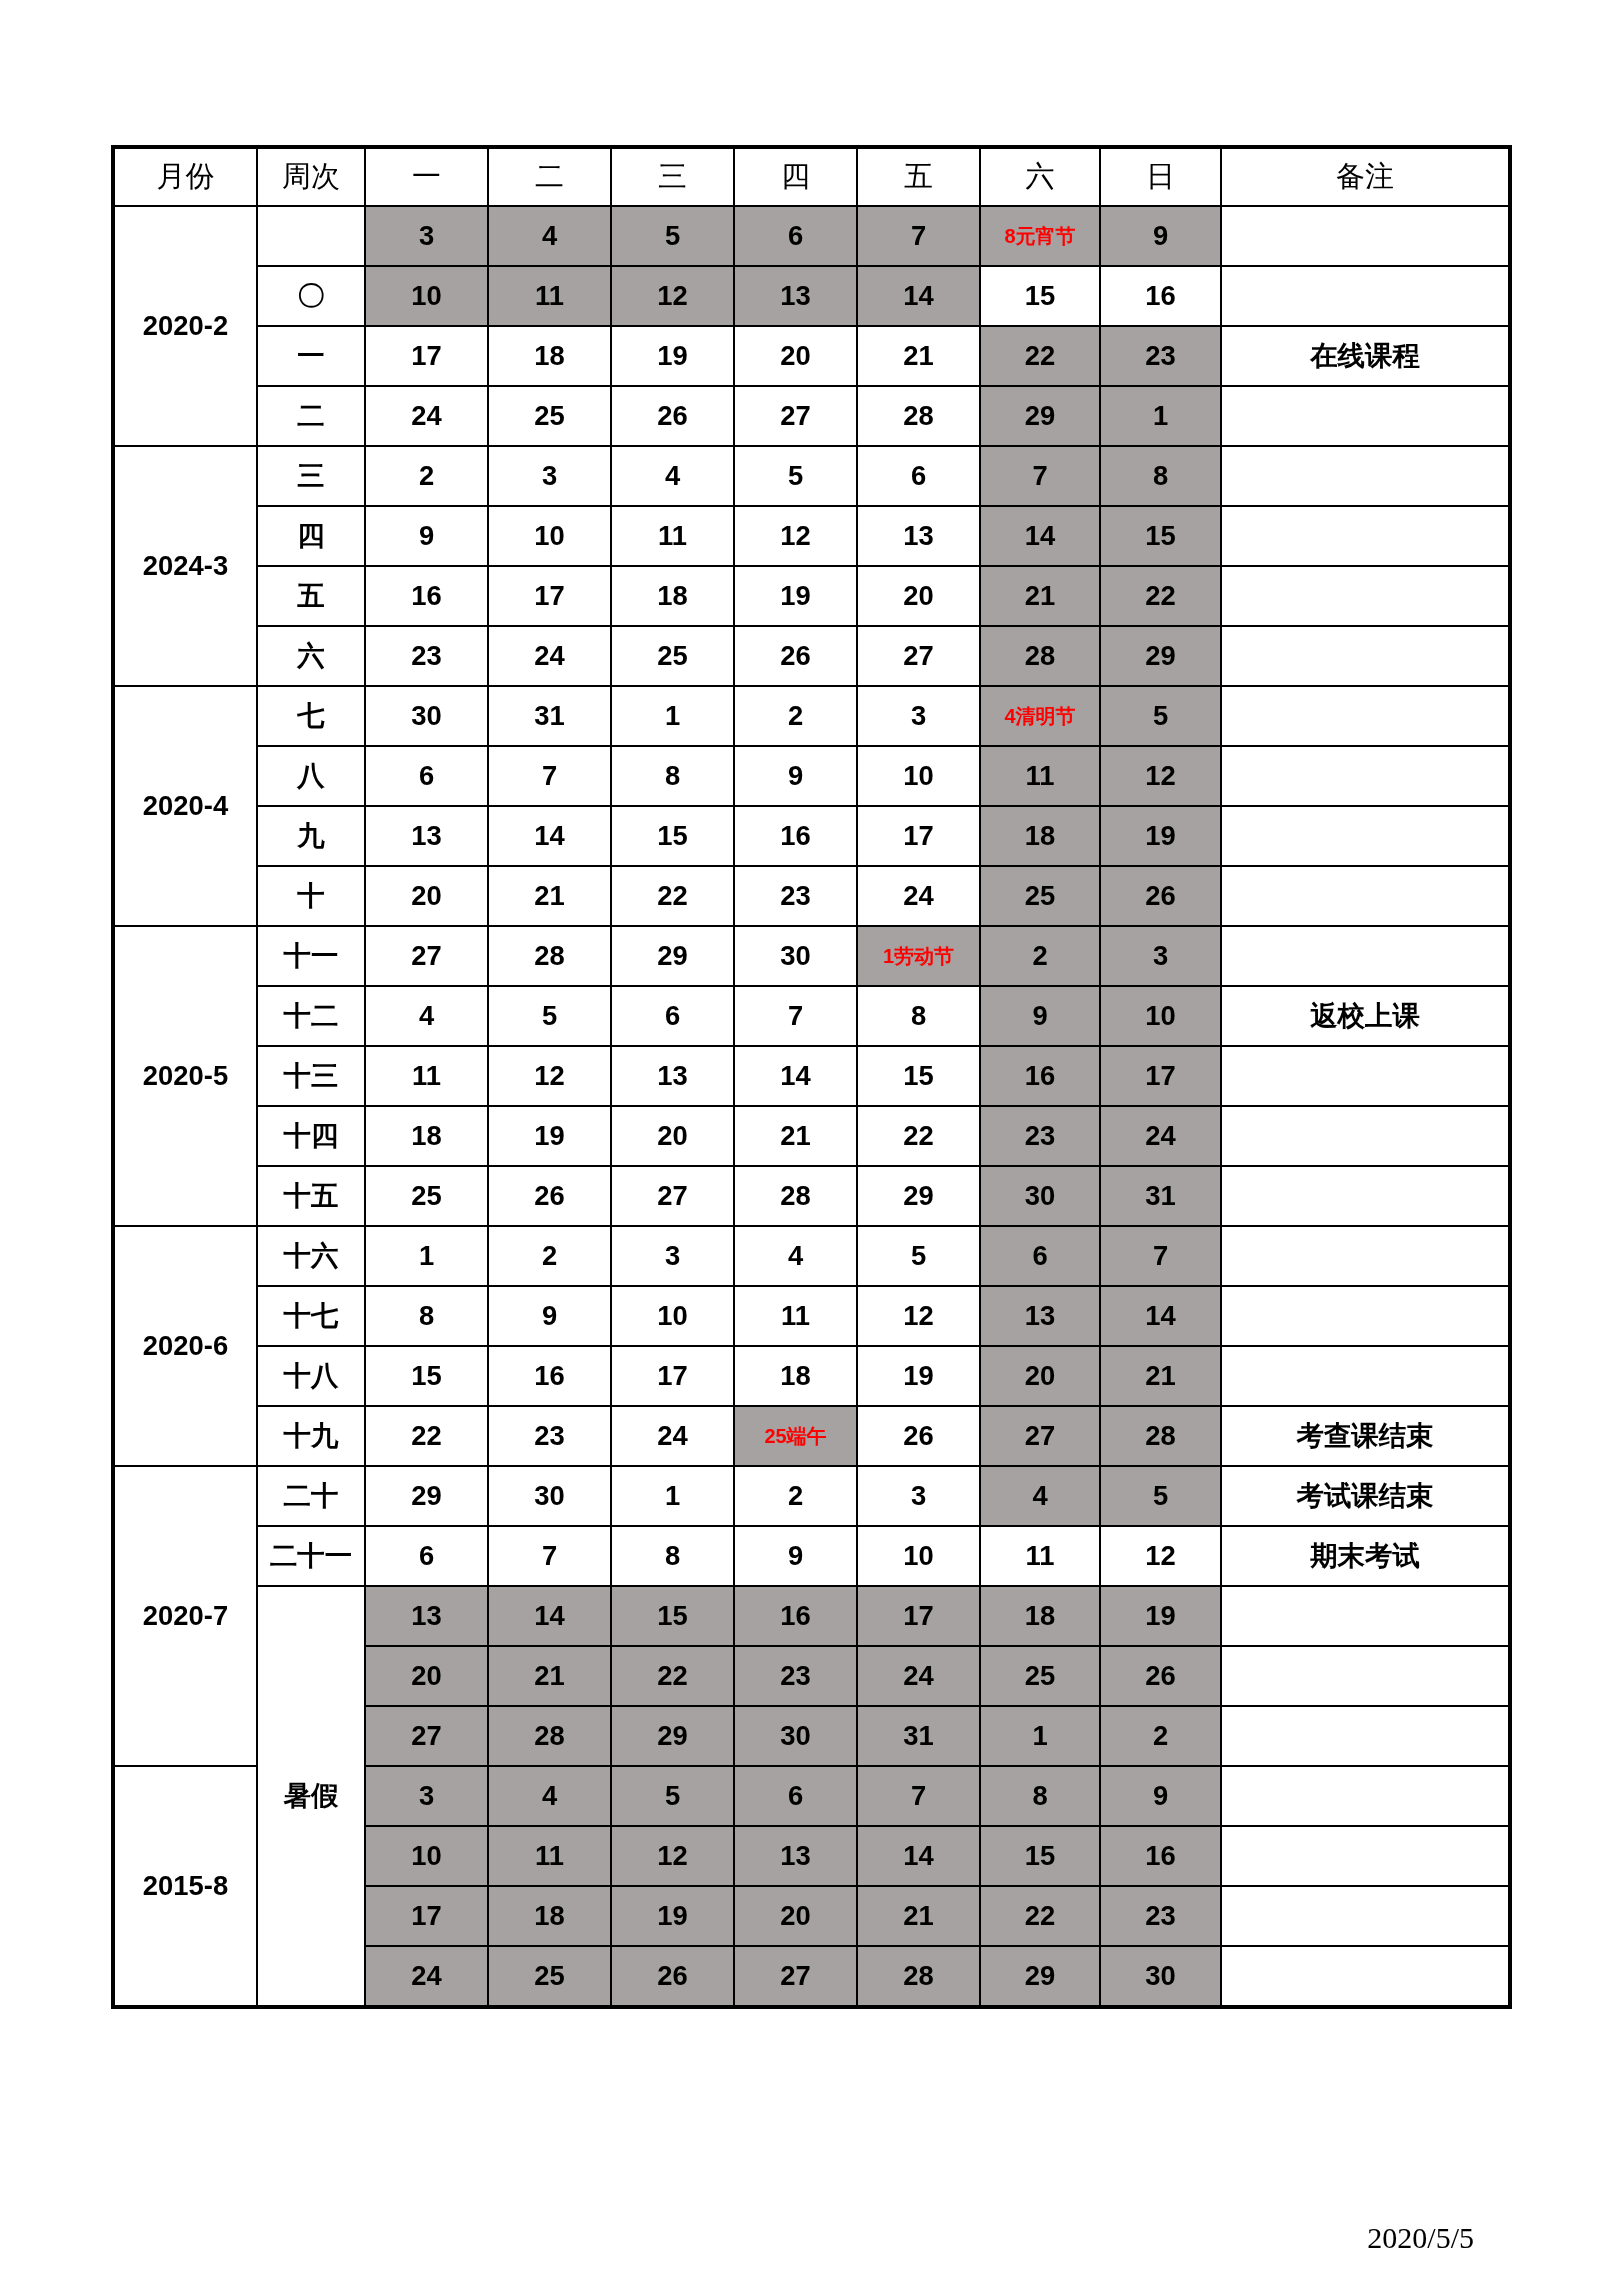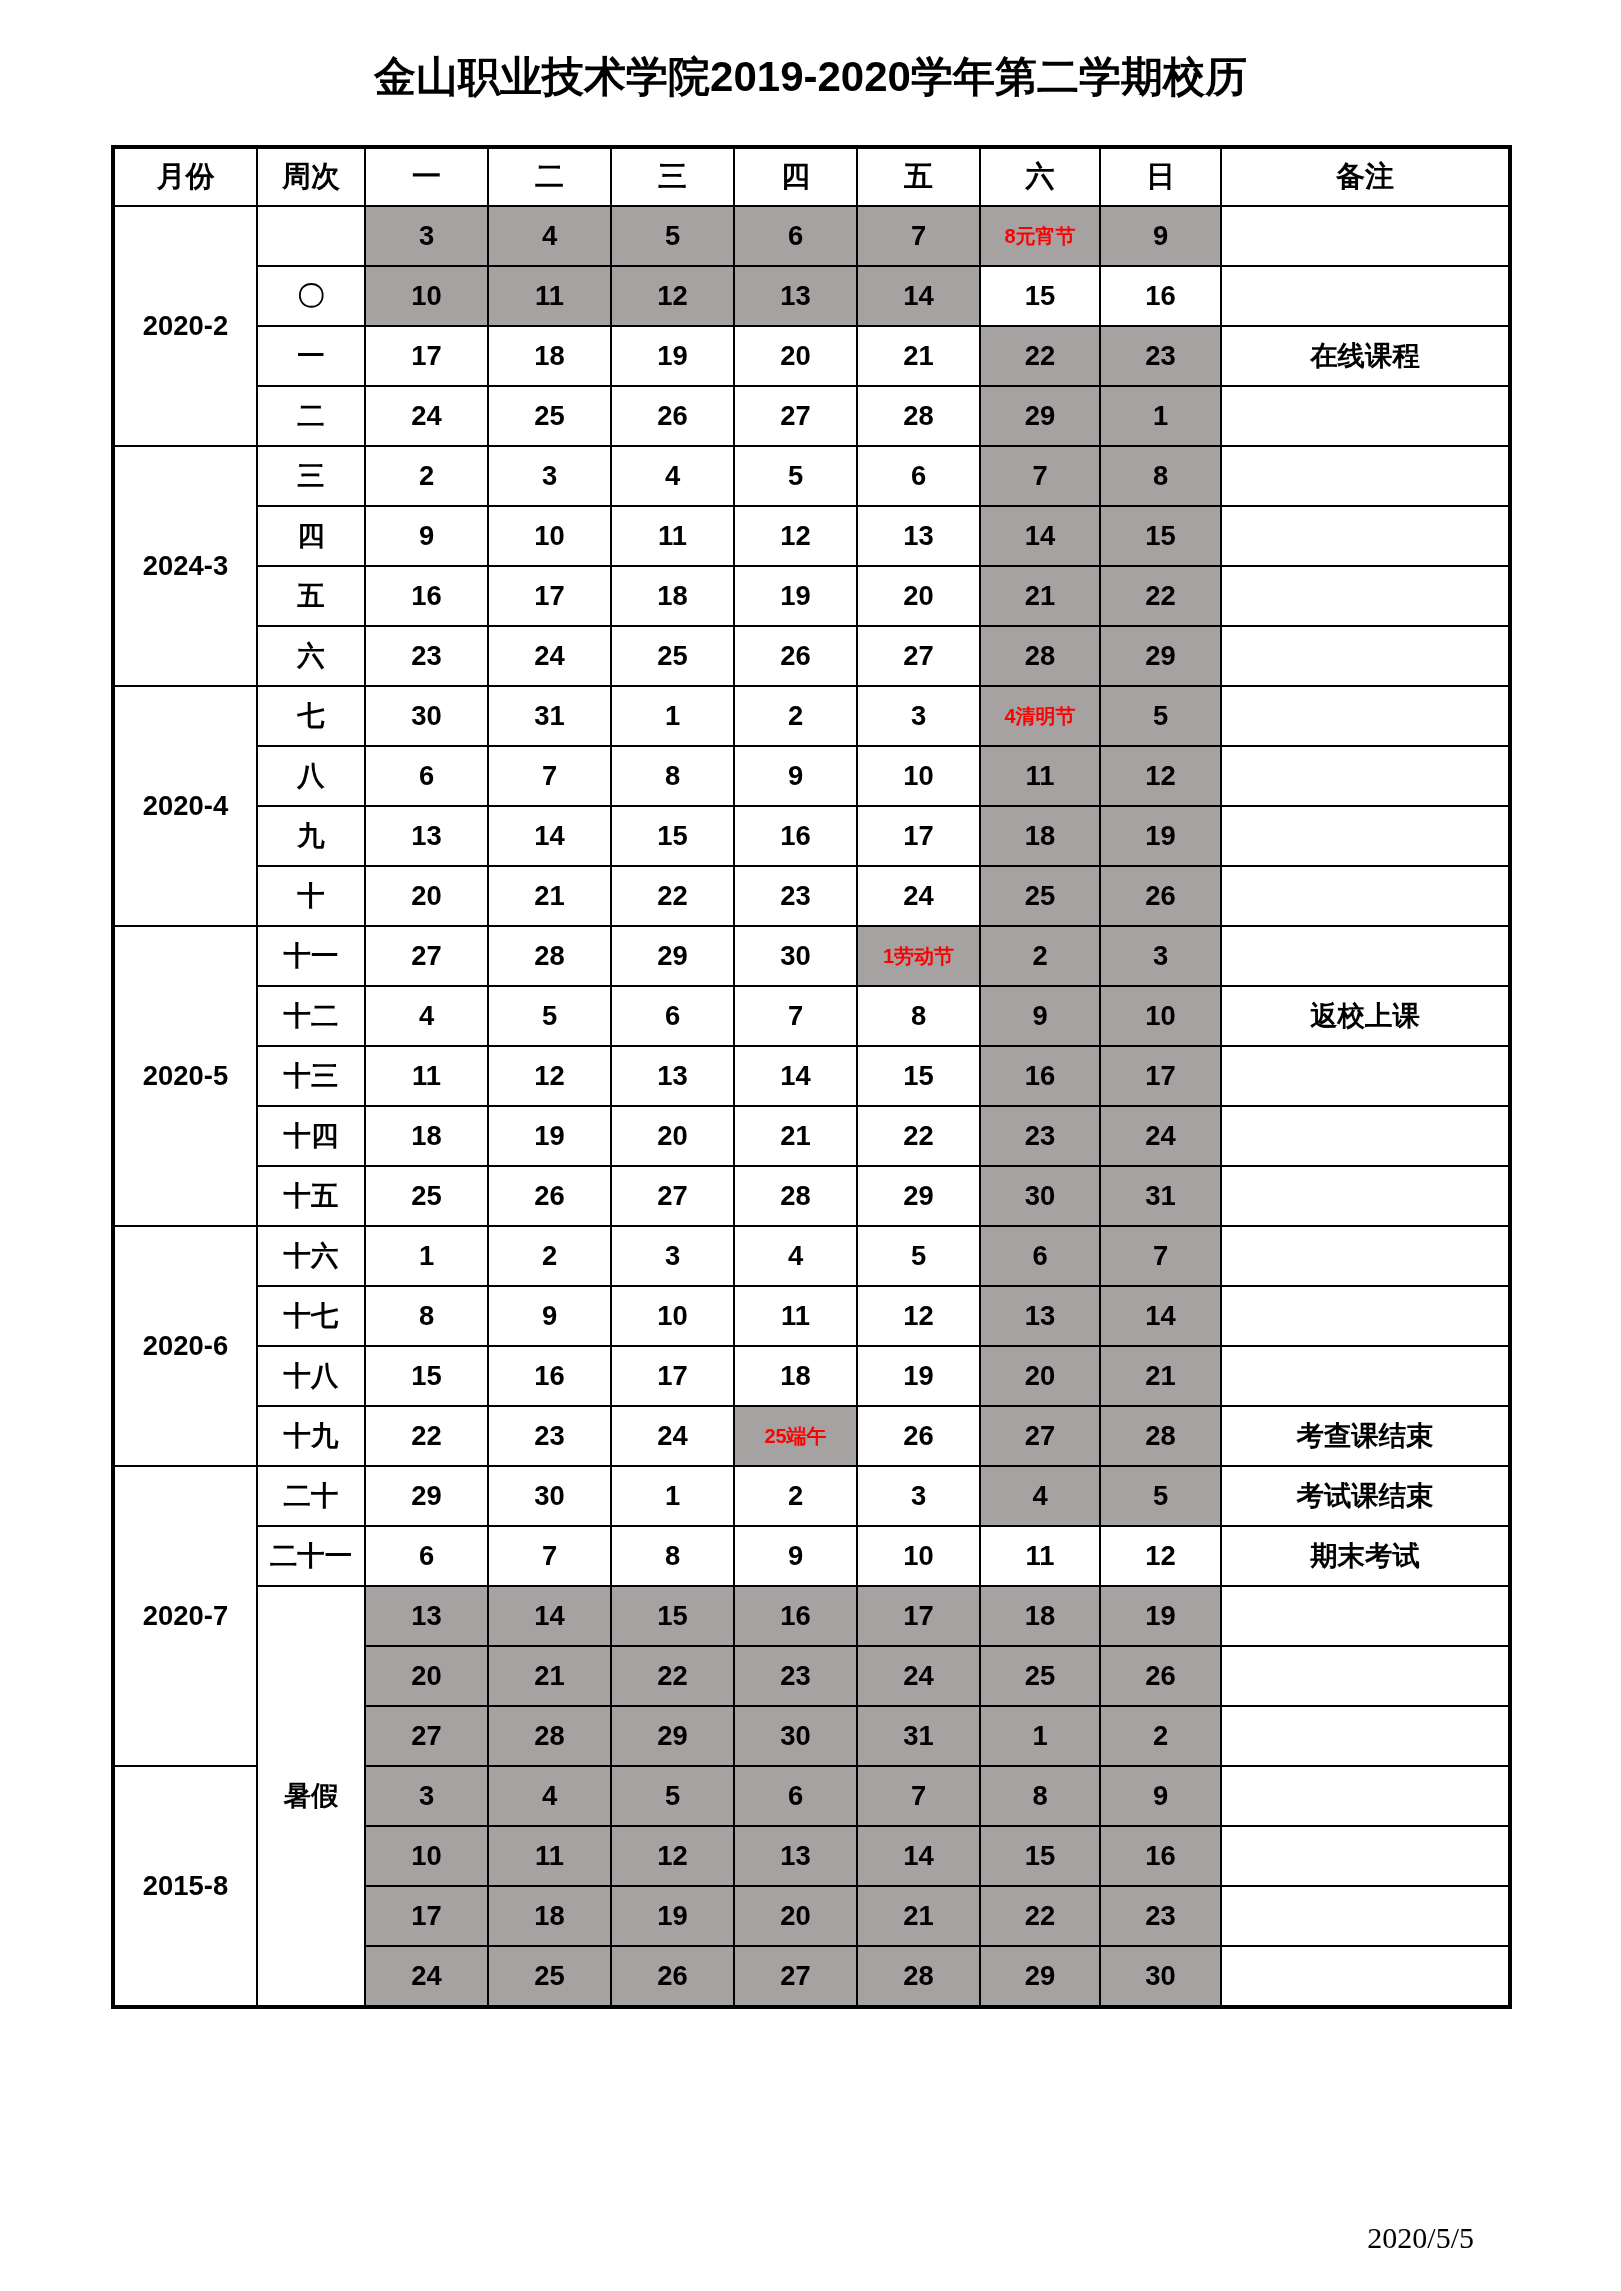--- a/index.html
+++ b/index.html
@@ -12,37 +12,36 @@
   table.cal{
     position:absolute;left:111px;top:145px;width:1399px;
     border-collapse:collapse;table-layout:fixed;
     border:4.9px solid #000;
   }
   table.cal th,table.cal td{
     border:2.9px solid #000;
     text-align:center;vertical-align:middle;
     padding:0;overflow:hidden;white-space:nowrap;
   }
-  table.cal thead th{height:56px;font-size:29px;font-weight:bold;background:#fff;}
+  table.cal thead th{height:56px;font-size:29px;font-weight:normal;background:#fff;}
   table.cal tbody td{height:58px;font-size:27.4px;font-weight:bold;background:#fff;}
   td.month-cell{font-size:29px;}
   td.week-cell{font-size:27.4px;}
   td.day-cell.gray{background:#a6a2a2;}
   td.day-cell.holiday{color:#ff0000;font-size:20px;}
   td.note-cell{font-weight:normal;font-size:23.5px;font-family:Liberation Serif, serif;}
   .footer-date{
     position:absolute;right:147px;top:2221px;
     font-family:"Liberation Serif",serif;font-size:30px;font-weight:normal;margin-left:13px;
   }
 </style>
 </head>
 <body>
 
 <div class="page">
-  <div class="title">金山职业技术学院2019-2020学年第二学期校历</div>
 
   <table class="cal">
     <colgroup>
         <col style="width: 144px;">
         <col style="width: 108px;">
         <col style="width: 123px;">
         <col style="width: 123px;">
         <col style="width: 123px;">
         <col style="width: 123px;">
         <col style="width: 123px;">

